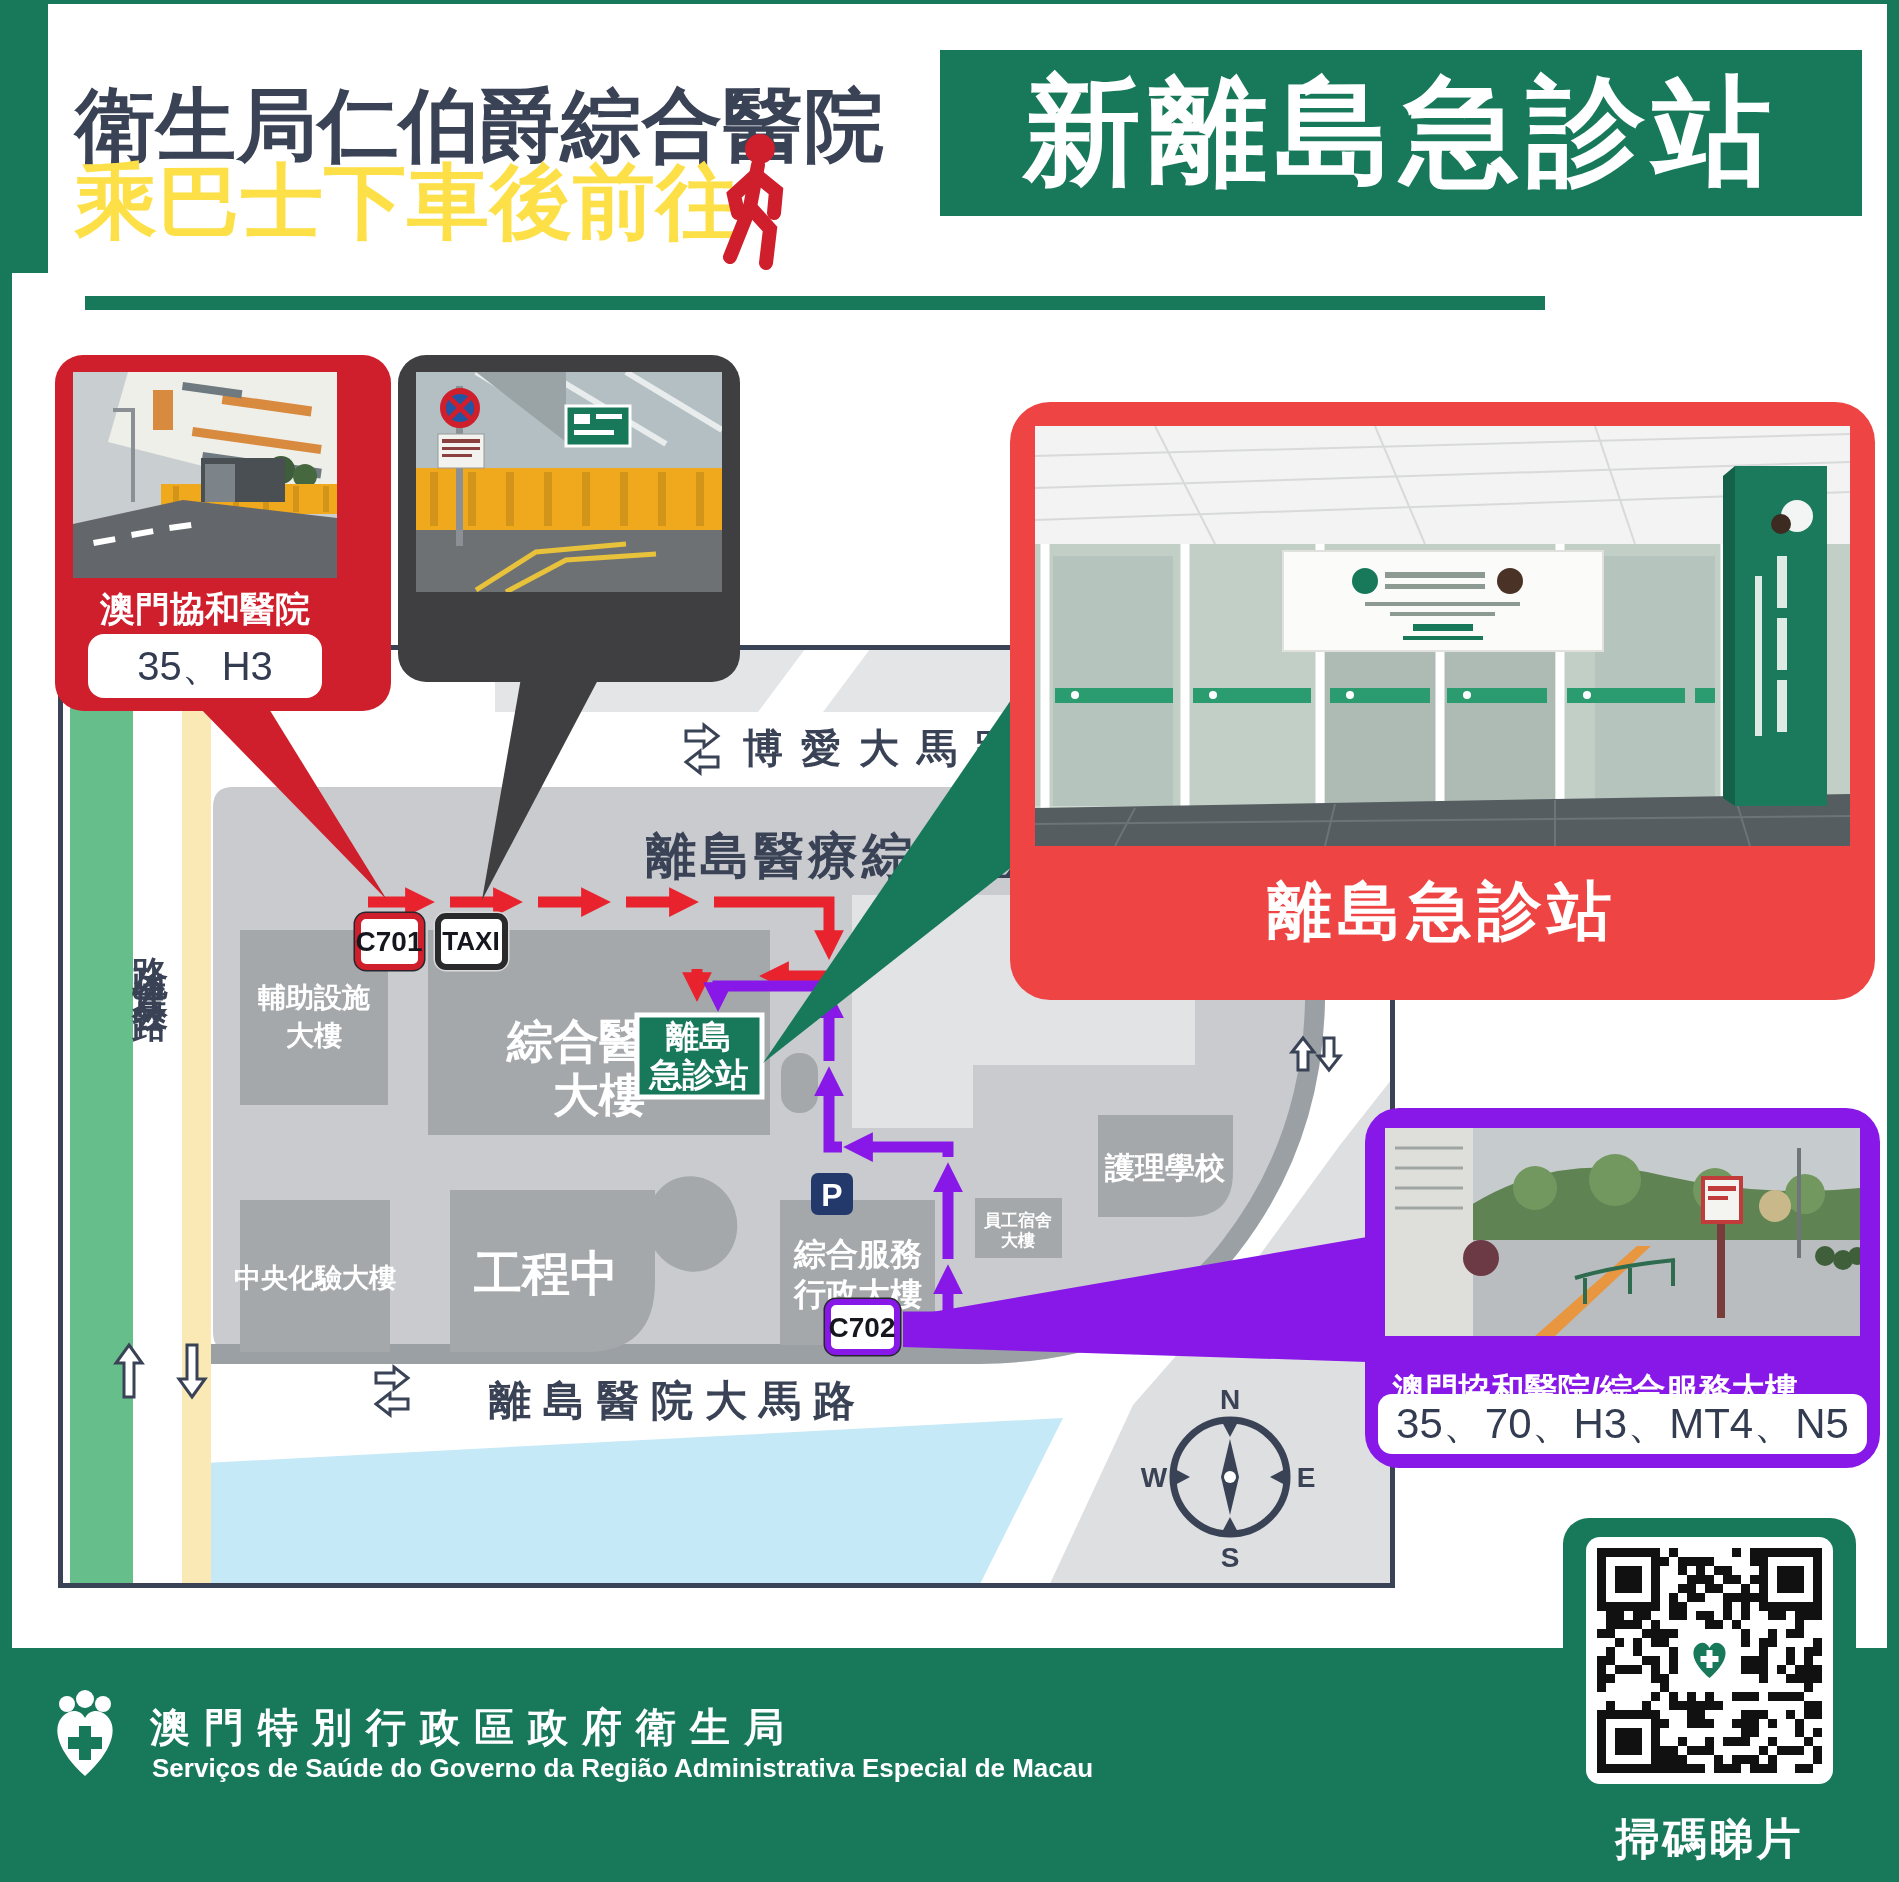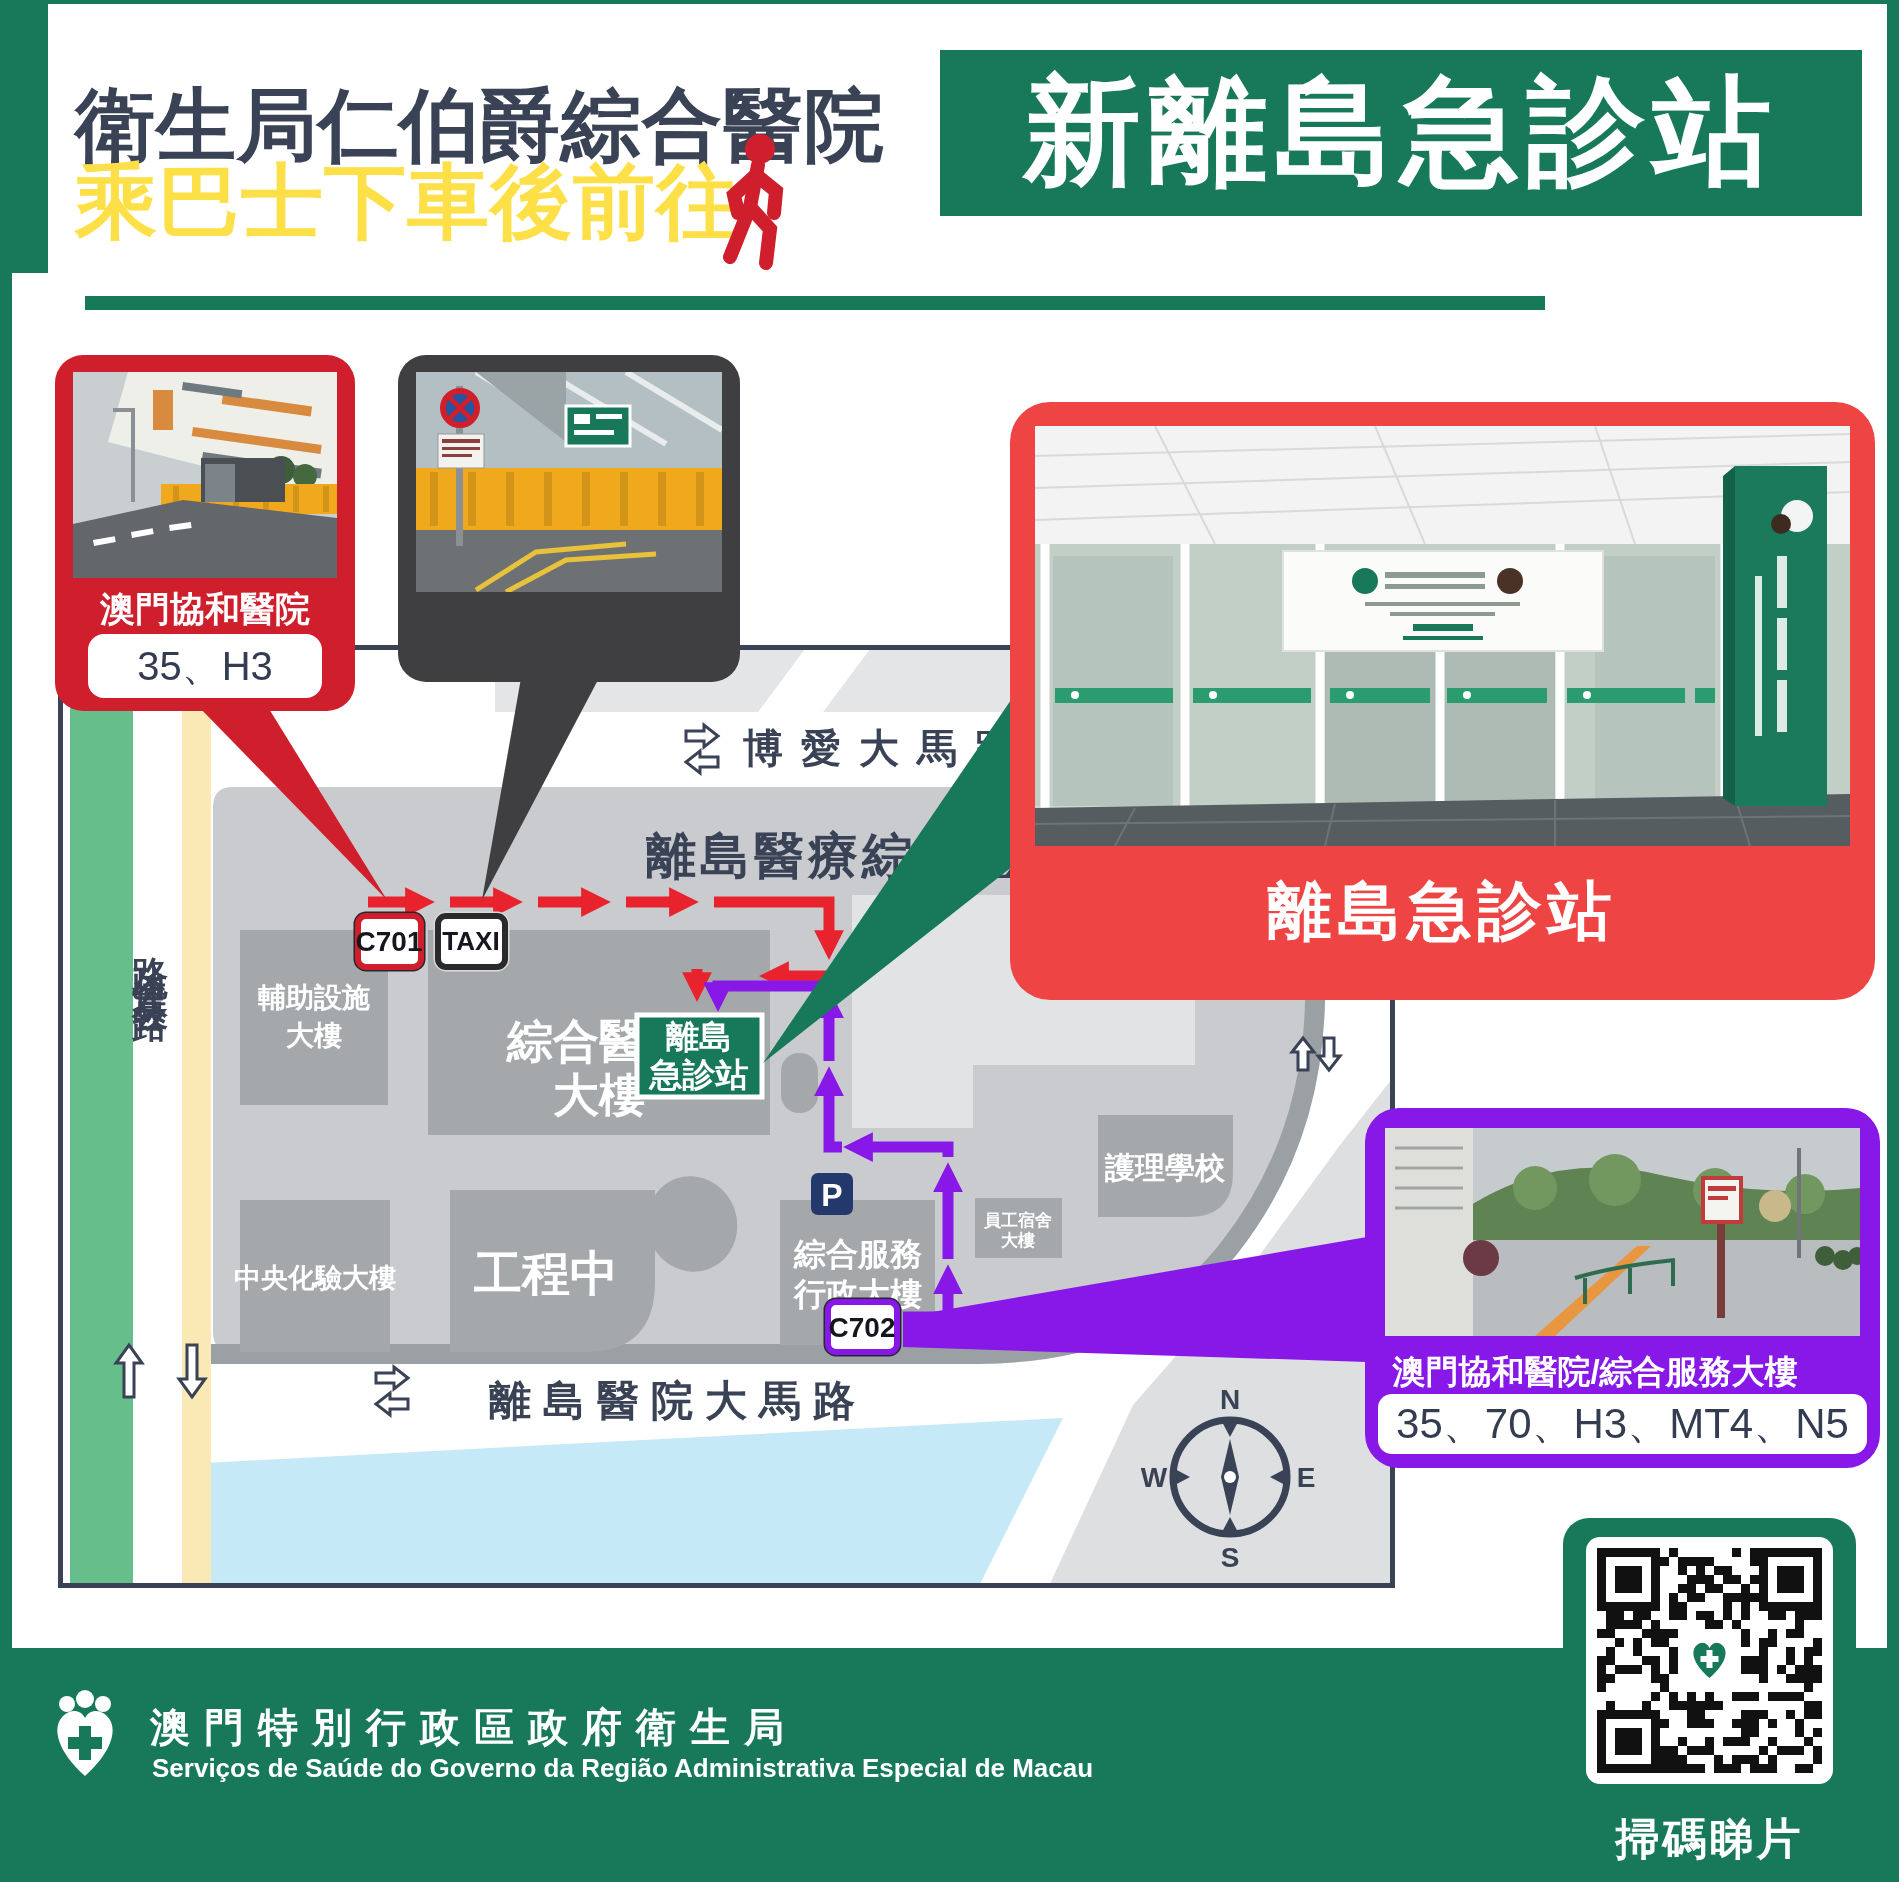--- a/index.html
+++ b/index.html
@@ -188,21 +188,21 @@
 
 <div class="abs bold navy" style="left:125px;top:928px;font-size:36px;writing-mode:vertical-rl;letter-spacing:10px;">路氹連貫公路</div>
 
 <svg class="abs" style="left:0;top:0;pointer-events:none;" width="1899" height="1882" viewBox="0 0 1899 1882">
   <polygon points="196,704 266,704 387,900" fill="#CF1F2C"></polygon>
   <polygon points="521,678 599,678 482,900" fill="#3F3F41"></polygon>
   <polygon points="763,1063 1013,697 1013,866" fill="#17795A"></polygon>
   <polygon points="903,1317 1367,1237 1367,1362 903,1347" fill="#8818E8"></polygon>
 </svg>
 
-<div class="abs" style="left:55px;top:355px;width:300px;height:356px;background:#CF1F2C;border-radius:28px;">
+<div class="abs" style="left:55px;top:355px;width:300px;height:356px;background:#CF1F2C;border-radius:28px;padding-left:36px;">
   <svg class="abs" style="left:18px;top:17px;" width="264" height="206" viewBox="0 0 264 206">
     <rect width="264" height="206" fill="#C9CED1"></rect>
     <polygon points="55,0 264,0 264,128 35,70" fill="#EFEFEA"></polygon>
     <g fill="#D88A3F">
         <rect x="80" y="18" width="20" height="40"></rect>
         <rect x="150" y="22" width="90" height="10" transform="rotate(8 150 22)"></rect>
         <rect x="120" y="55" width="130" height="9" transform="rotate(8 120 55)"></rect>
       </g>
     <g fill="#6E7A80">
         <rect x="110" y="10" width="60" height="8" transform="rotate(8 110 10)"></rect>
@@ -399,21 +399,21 @@
         <rect x="323" y="58" width="28" height="5"></rect>
         <rect x="323" y="68" width="20" height="4"></rect>
       </g>
     <rect x="412" y="20" width="4" height="110" fill="#707678"></rect>
     <g fill="#3F5F3B">
         <circle cx="440" cy="128" r="10"></circle>
         <circle cx="458" cy="132" r="10"></circle>
         <circle cx="472" cy="128" r="9"></circle>
       </g>
   </svg>
-  <div class="abs bold white center" style="left:0;top:242px;width:460px;font-size:33px;">澳門協和醫院/綜合服務大樓</div>
+  <div class="abs bold white center" style="left:0;top:260px;width:460px;font-size:33px;">澳門協和醫院/綜合服務大樓</div>
   <div class="abs pill center" style="left:13px;top:286px;width:489px;height:60px;line-height:60px;font-size:42px;border-radius:14px;">
     <span>35、70、H3、MT4、N5</span>
   </div>
 </div>
 
 <div class="abs" style="left:1563px;top:1518px;width:293px;height:360px;background:#17795A;border-radius:26px;">
   <div class="abs" style="left:23px;top:19px;width:247px;height:247px;background:#fff;border-radius:14px;">
     <svg id="qr-svg" class="abs" style="left:11px;top:11px;" width="225" height="225" viewBox="0 0 225 225">
         <rect x="72" y="0" width="9" height="9" fill="#111"></rect>
         <rect x="135" y="0" width="9" height="9" fill="#111"></rect>

